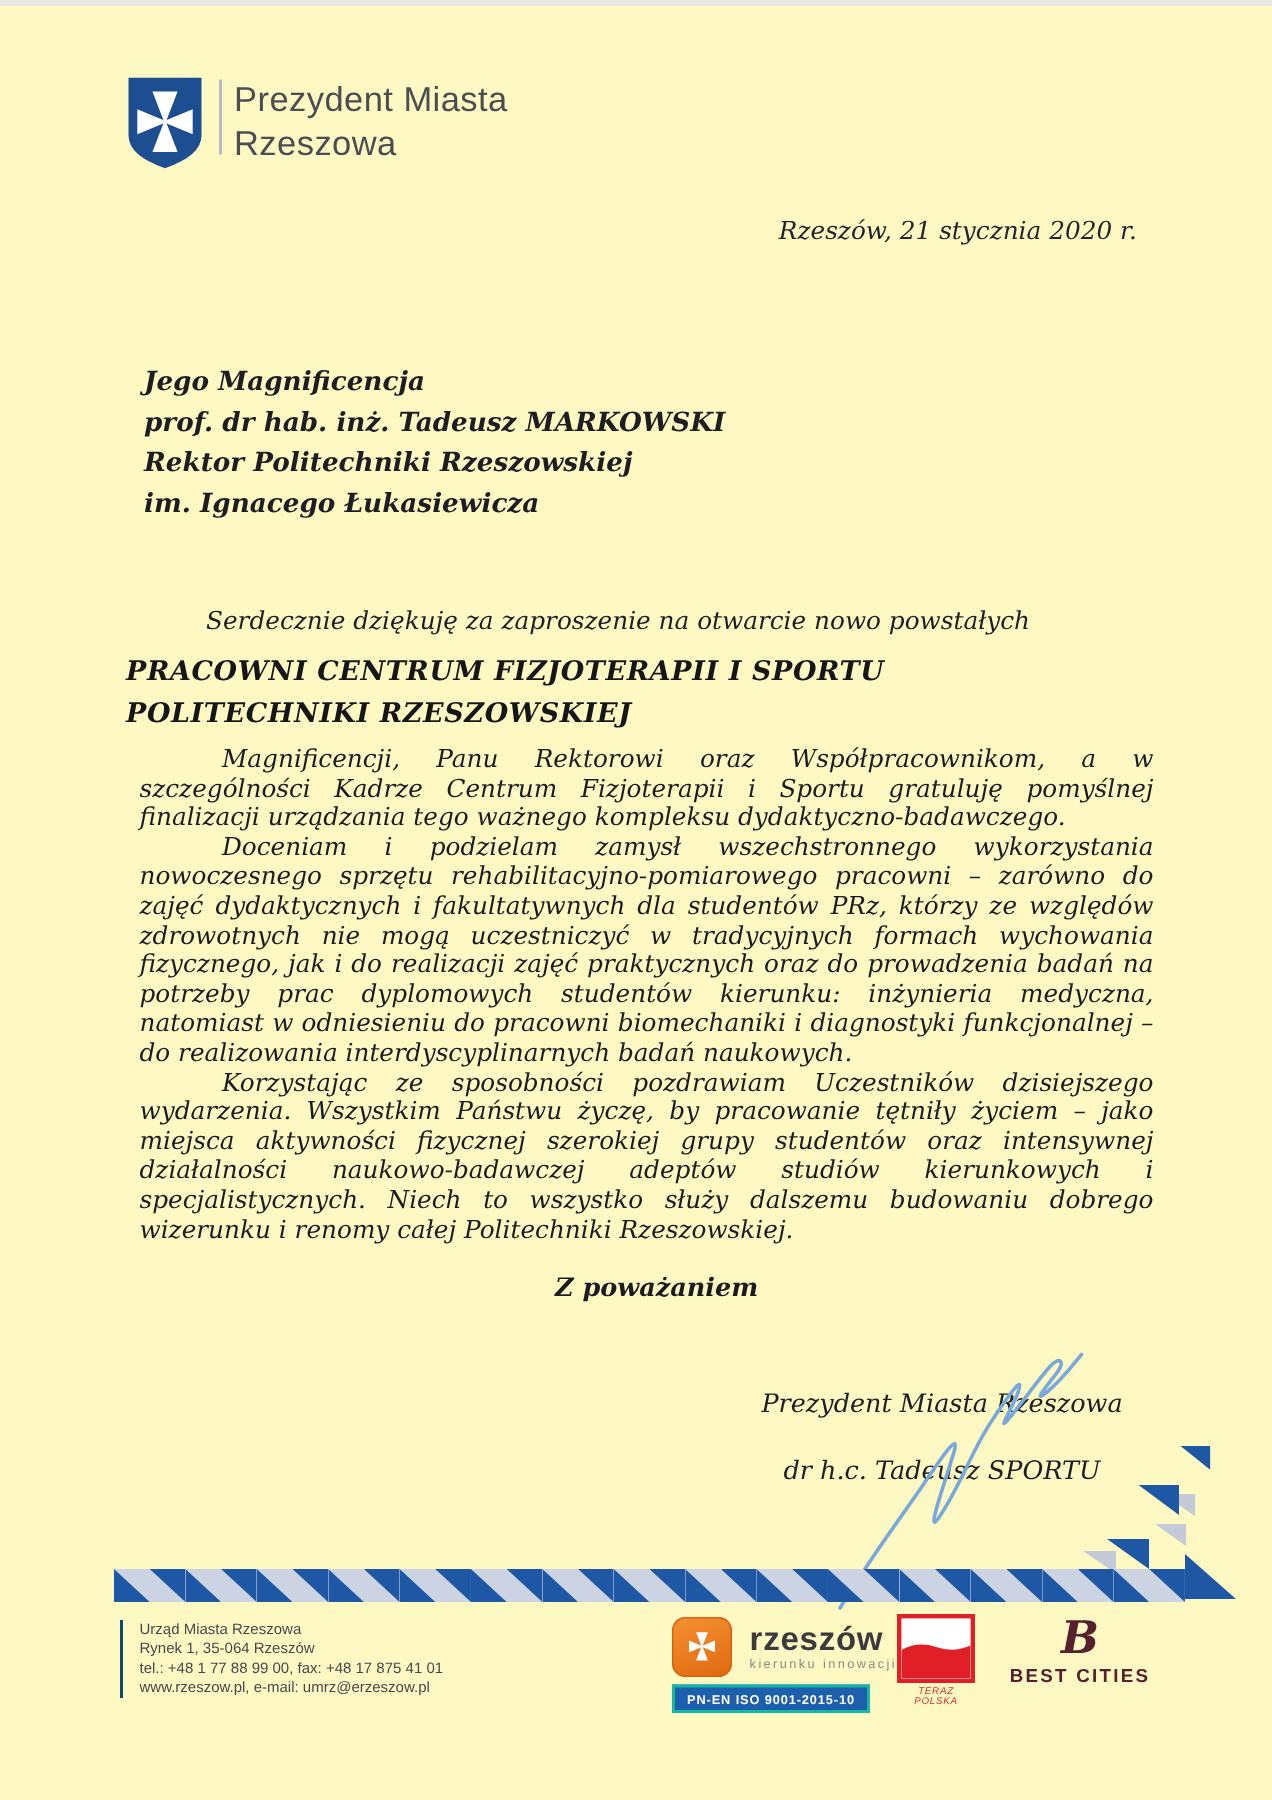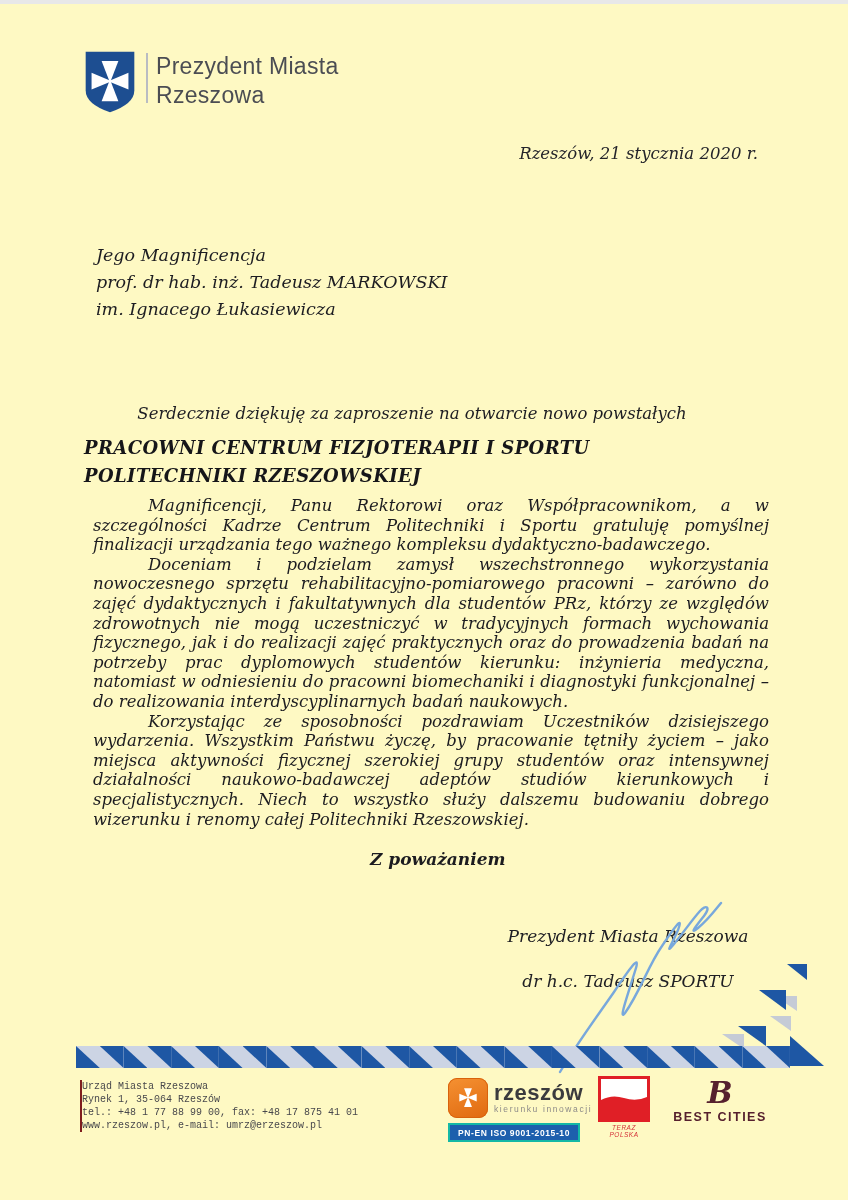--- a/index.html
+++ b/index.html
@@ -11,21 +11,21 @@
   .letterhead{position:absolute;left:84px;top:46px;display:flex;align-items:flex-start;}
   .crest{width:52px;height:64px;}
   .lh-sep{width:2px;height:50px;background:#b9bcc2;margin:3px 8px 0 10px;}
   .lh-title{
     font-family:"Liberation Sans","DejaVu Sans",sans-serif;
     font-size:23px;line-height:29px;color:#4b4d53;font-weight:400;letter-spacing:.3px;margin-top:2px;
   }
   
   .dateline{position:absolute;right:90px;top:140px;font-style:italic;font-size:16.5px;color:#24242a;}
   
-  .recipient{position:absolute;left:96px;top:238px;font-style:italic;font-weight:normal;font-size:17.5px;line-height:27px;color:#1d1d22;}
+  .recipient{position:absolute;left:96px;top:238px;font-style:italic;font-weight:bold;font-size:17.5px;line-height:27px;color:#1d1d22;}
   
   .intro{position:absolute;left:72px;width:680px;top:400px;text-align:center;font-style:italic;font-size:16.5px;color:#1d1d22;}
   .heading{position:absolute;left:84px;width:680px;top:430px;text-align:left;font-style:italic;font-weight:bold;font-size:18px;line-height:28px;letter-spacing:.4px;color:#161619;}
   .bodytext{position:absolute;left:93px;width:676px;top:492px;font-style:italic;font-size:16.5px;line-height:19.6px;text-align:justify;color:#1c1c20;}
   .bodytext p{margin:0;text-indent:55px;}
   .closing{position:absolute;left:370px;top:845px;font-style:italic;font-weight:bold;font-size:17px;color:#1c1c20;}
   
   .sigblock{position:absolute;left:478px;top:922px;width:300px;text-align:center;font-style:italic;font-size:17px;color:#202024;}
   .sigblock .sig-name{margin-top:25px;}
   .sig-svg{position:absolute;left:538px;top:876px;pointer-events:none;}
@@ -34,25 +34,25 @@
   .tri-dl{clip-path:polygon(0 0,100% 0,100% 100%);}          
   .tri-ul{clip-path:polygon(0 0,100% 100%,0 100%);}          
   .blue{background:#1e57a4;}
   .gray{background:#c5cbd6;}
   .band{position:absolute;left:76px;top:1042px;width:714px;height:22px;background:#ccd4e4;display:flex;}
   .band .cell{flex:1 1 auto;height:100%;}
   .band .cell.a{clip-path:polygon(0 0,100% 100%,0 100%);background:#1e57a4;}
   .band .cell.b{clip-path:polygon(0 0,100% 0,100% 100%);background:#1e57a4;}
   
   .footer-address{
-    position:absolute;left:80px;top:1076px;border-left:2px solid #7f1d1d;
-    font-family:Liberation Mono, monospace;font-size:10px;line-height:13px;color:#48484c;
+    position:absolute;left:80px;top:1076px;border-left:2px solid #0c4a6e;padding-left:11px;
+    font-family:Liberation Sans, sans-serif;font-size:10px;line-height:13px;color:#48484c;
   }
   .logo-rzeszow{position:absolute;left:448px;top:1074px;width:150px;font-family:"Liberation Sans","DejaVu Sans",sans-serif;}
-  .logo-rz-top{display:flex;align-items:center;}
+  .logo-rz-top{display:flex;align-items:center;justify-content:space-between;}
   .rz-square{width:40px;height:40px;border-radius:9px;background:linear-gradient(160deg,#f59132,#e06a10);display:flex;align-items:center;justify-content:center;box-shadow:inset 0 0 0 1px #d8620c;}
   .rz-wordmark{margin-left:6px;}
   .rz-name{font-size:22px;font-weight:bold;color:#3b3b3e;letter-spacing:.5px;line-height:20px;}
   .rz-sub{font-size:8.5px;color:#8c8a88;letter-spacing:1.6px;margin-top:1px;}
   .iso-badge{margin-top:5px;width:128px;background:#1d5fad;border:2px solid #14b8a6;color:#fff;font-size:8.5px;font-weight:bold;text-align:center;letter-spacing:.6px;padding:2.5px 0;}
   .logo-tp{position:absolute;left:598px;top:1072px;width:52px;text-align:center;font-family:"Liberation Sans","DejaVu Sans",sans-serif;}
   .tp-flag{width:46px;height:40px;border:3px solid #e01f26;background:#fff;margin:0 auto;}
   .tp-label{font-size:6.5px;color:#d33038;font-style:italic;letter-spacing:.5px;margin-top:2px;}
   .logo-bc{position:absolute;left:664px;top:1074px;width:112px;text-align:center;}
   .bc-monogram{font-family:"DejaVu Serif","Liberation Serif",serif;font-style:italic;font-weight:bold;font-size:30px;line-height:30px;color:#56202e;}
@@ -78,32 +78,33 @@
       <div>Prezydent Miasta</div>
       <div>Rzeszowa</div>
     </div>
   </div>
 
   <div class="dateline">Rzeszów, 21 stycznia 2020 r.</div>
 
   <div class="recipient">
     <div>Jego Magnificencja</div>
     <div>prof. dr hab. inż. Tadeusz MARKOWSKI</div>
+    <div>Rektor Politechniki Rzeszowskiej</div>
     <div>im. Ignacego Łukasiewicza</div>
   </div>
 
   <div class="intro">Serdecznie dziękuję za zaproszenie na otwarcie nowo powstałych</div>
 
   <div class="heading">
     <div>PRACOWNI CENTRUM FIZJOTERAPII I SPORTU</div>
     <div>POLITECHNIKI RZESZOWSKIEJ</div>
   </div>
 
   <div class="bodytext">
-    <p>Magnificencji, Panu Rektorowi oraz Współpracownikom, a w szczególności Kadrze Centrum Politechniki i Sportu gratuluję pomyślnej finalizacji urządzania tego ważnego kompleksu dydaktyczno-badawczego.</p>
+    <p>Magnificencji, Panu Rektorowi oraz Współpracownikom, a w szczególności Kadrze Centrum Fizjoterapii i Sportu gratuluję pomyślnej finalizacji urządzania tego ważnego kompleksu dydaktyczno-badawczego.</p>
     <p>Doceniam i podzielam zamysł wszechstronnego wykorzystania nowoczesnego sprzętu rehabilitacyjno-pomiarowego pracowni – zarówno do zajęć dydaktycznych i fakultatywnych dla studentów PRz, którzy ze względów zdrowotnych nie mogą uczestniczyć w tradycyjnych formach wychowania fizycznego, jak i do realizacji zajęć praktycznych oraz do prowadzenia badań na potrzeby prac dyplomowych studentów kierunku: inżynieria medyczna, natomiast w odniesieniu do pracowni biomechaniki i diagnostyki funkcjonalnej – do realizowania interdyscyplinarnych badań naukowych.</p>
     <p>Korzystając ze sposobności pozdrawiam Uczestników dzisiejszego wydarzenia. Wszystkim Państwu życzę, by pracowanie tętniły życiem – jako miejsca aktywności fizycznej szerokiej grupy studentów oraz intensywnej działalności naukowo-badawczej adeptów studiów kierunkowych i specjalistycznych. Niech to wszystko służy dalszemu budowaniu dobrego wizerunku i renomy całej Politechniki Rzeszowskiej.</p>
   </div>
 
   <div class="closing">Z poważaniem</div>
 
   <div class="sigblock">
     <div class="sig-title">Prezydent Miasta Rzeszowa</div>
     <div class="sig-name">dr h.c. Tadeusz SPORTU</div>
   </div>

